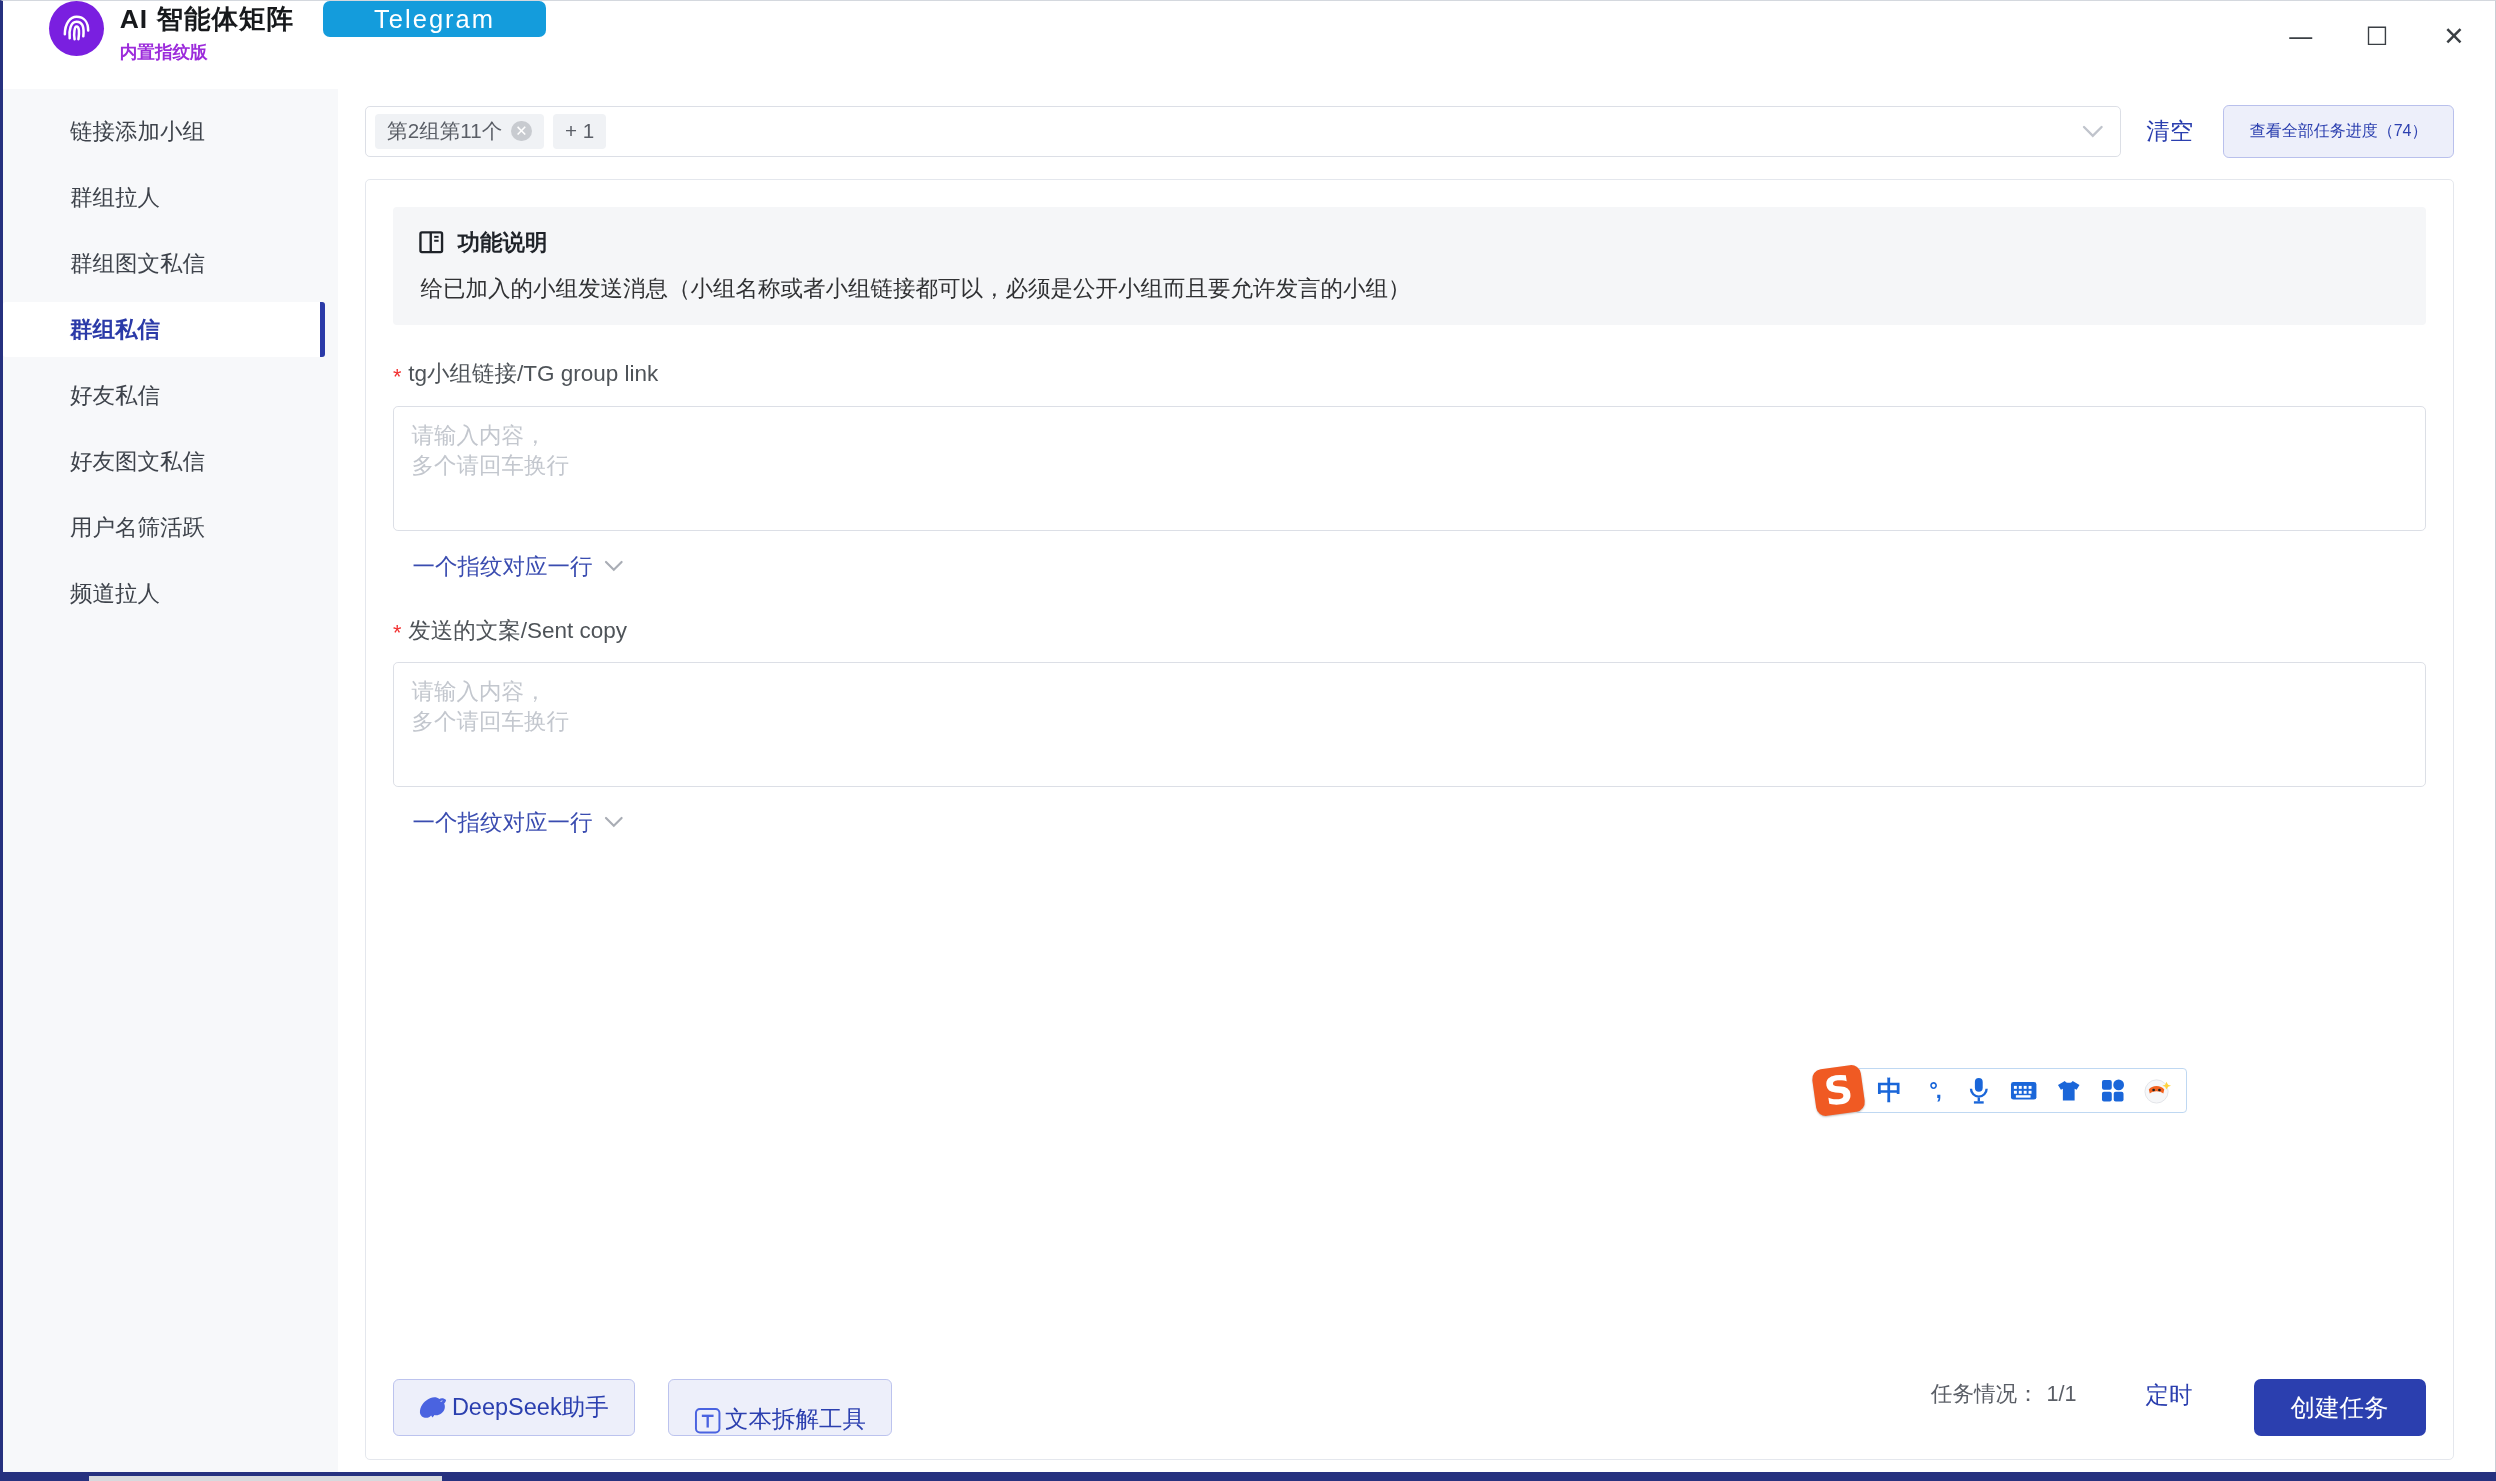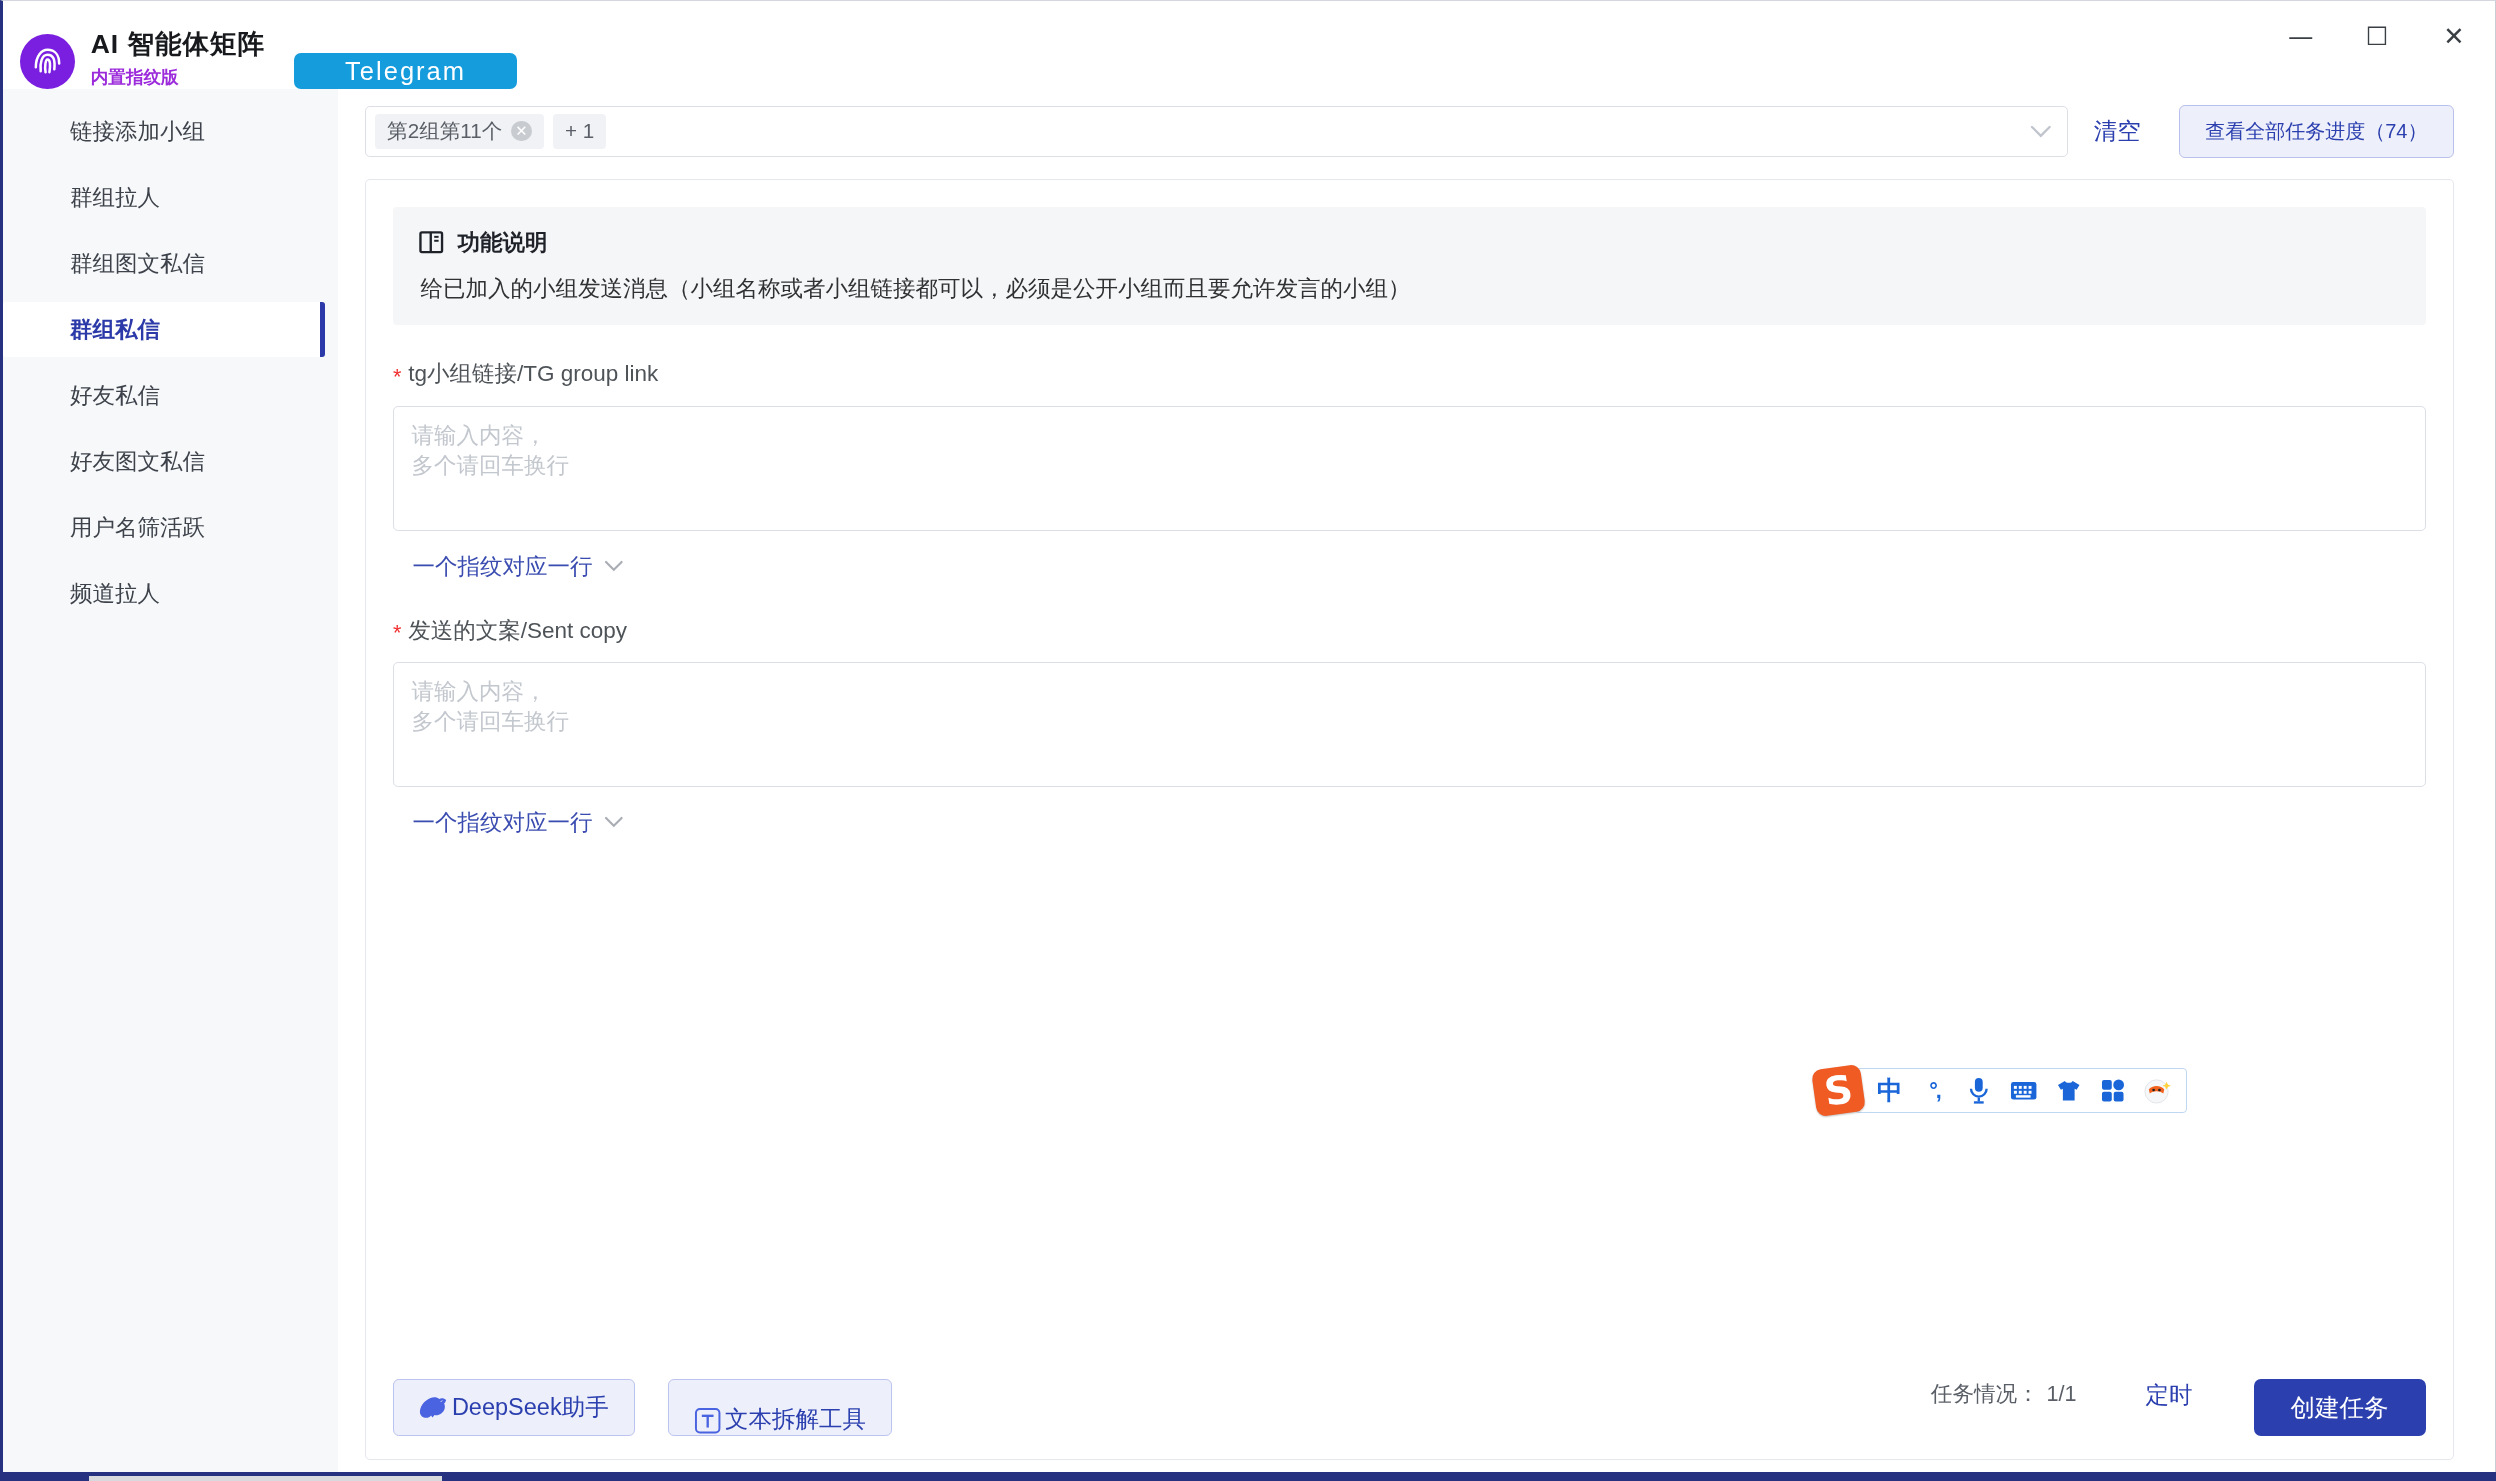--- a/index.html
+++ b/index.html
@@ -7,21 +7,21 @@
   body {
     font-family: "Liberation Sans", "DejaVu Sans", sans-serif;
     background:#ffffff; overflow:hidden;
   }
   .window {
     position:relative; width:2496px; height:1482px;
     border-top:1px solid #d4d8de; border-right:1px solid #c9cdd4;
     border-left:3.9px solid #26317f; background:#fff;
   }
   
-  .titlebar { position:relative; height:88px; display:flex; align-items:flex-end; padding-left:17px; background:#fff; }
+  .titlebar { position:relative; height:88px; display:flex; align-items:flex-start; padding-left:46px; background:#fff; }
   .logo {
     width:55px; height:55px; border-radius:50%; background:#7a1fe0;
     display:flex; align-items:center; justify-content:center; flex:0 0 auto;
   }
   .app-titles { margin-left:15.7px; }
   .app-title { font-size:26.5px; font-weight:bold; color:#17191c; letter-spacing:1px; }
   .app-subtitle { font-size:17.6px; font-weight:bold; color:#9c2bdb; margin-top:2.9px; }
   .platform-tab {
     margin-left:29px; width:223px; height:36px; border:none; border-radius:6.9px;
     background:#149cdc; color:#fff; font-size:25.5px; font-weight:300; letter-spacing:2px;
@@ -57,22 +57,22 @@
     padding:0 11.8px; font-size:20.6px; color:#5a5e66; margin-right:9.8px;
   }
   .tag .tag-close {
     width:20.6px; height:20.6px; border-radius:50%; background:#c8cbd0; color:#fff;
     font-size:14.7px; line-height:20.6px; text-align:center; margin-left:8.8px; cursor:pointer;
     font-family:"DejaVu Sans", sans-serif;
   }
   .select-caret { position:absolute; right:15.7px; top:17.6px; }
   .clear-link { margin-left:25.5px; font-size:23.5px; color:#2b3faf; cursor:pointer; white-space:nowrap; }
   .progress-btn {
-    margin-left:38px; height:53px; padding:0 25.5px; background:#edeffa; border:1px solid #b9c0ec;
-    border-radius:5.9px; color:#2b3faf; font-size:20px; cursor:pointer; white-space:nowrap;
+    margin-left:30px; height:53px; padding:0 25.5px; background:#edeffa; border:1px solid #b9c0ec;
+    border-radius:5.9px; color:#2b3faf; font-size:16px; cursor:pointer; white-space:nowrap;
     font-family:"Liberation Sans", sans-serif;
   }
   
   .card {
     position:absolute; left:26.5px; right:41px; top:90px; bottom:12.7px;
     border:1px solid #e4e7ed; border-radius:4.9px; background:#fff; padding:27.4px;
   }
   .notice {
     background:#f5f6f8; border-radius:3.9px; padding:19.6px 25.5px 21.6px 25.5px;
   }

